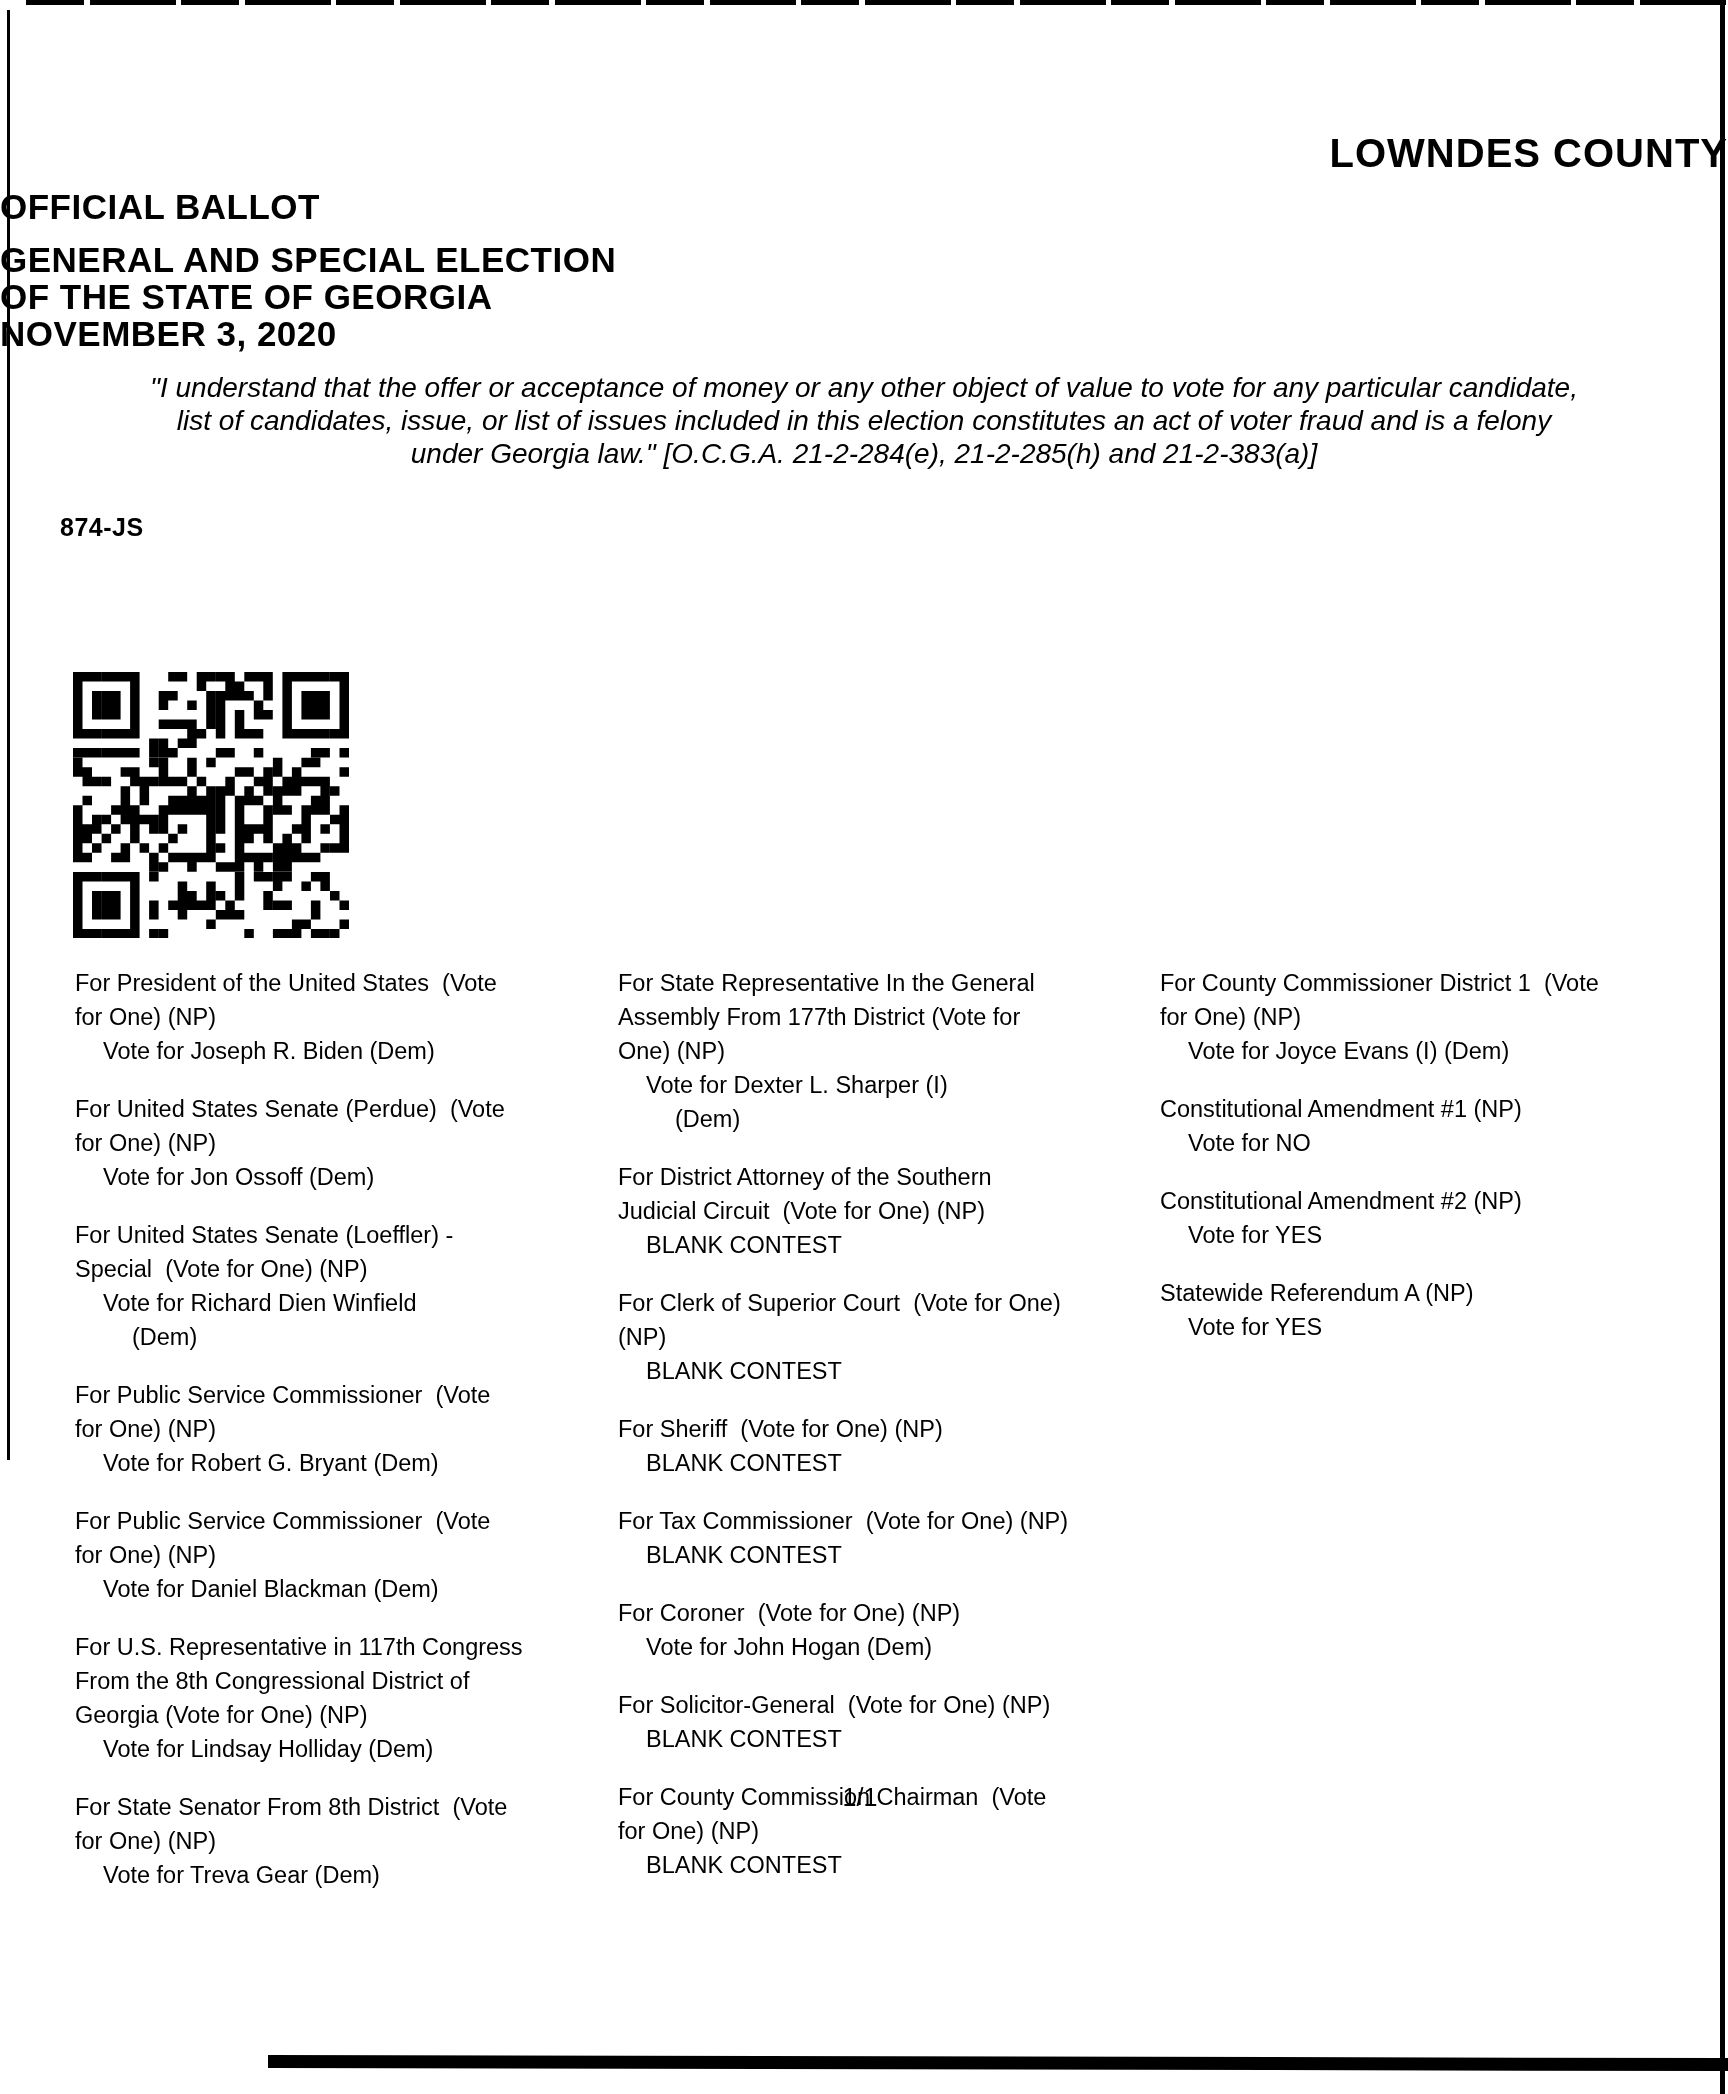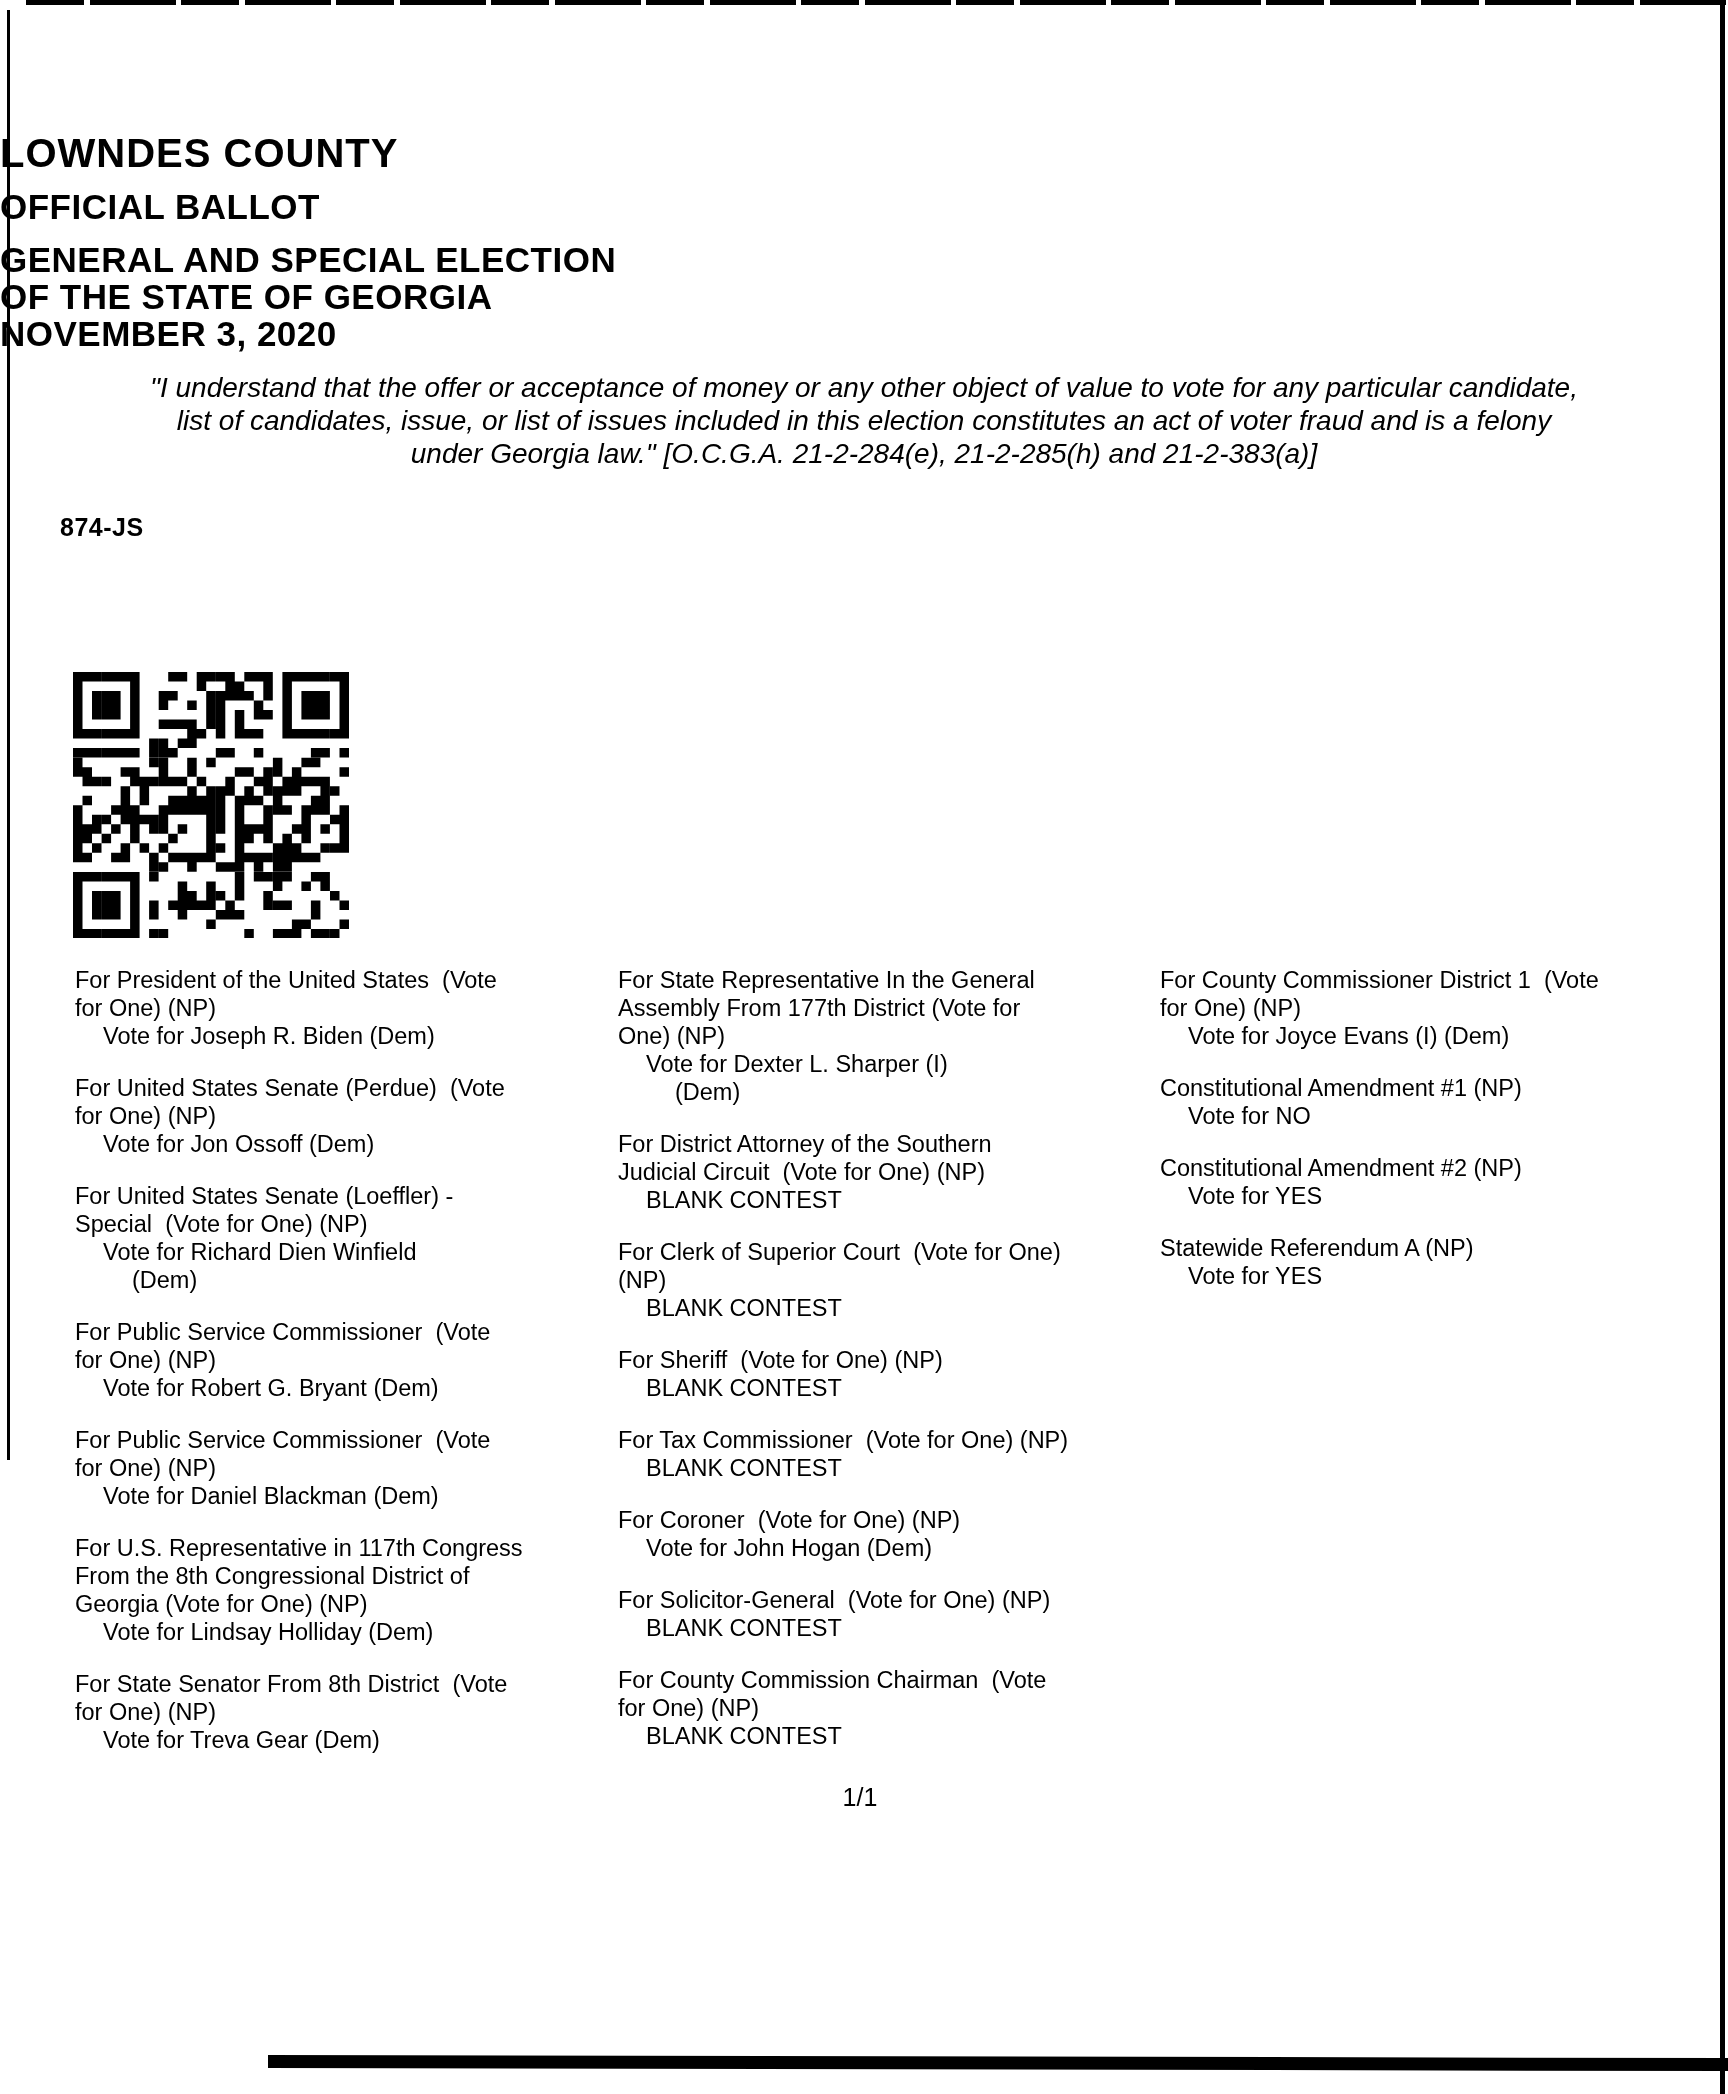--- a/index.html
+++ b/index.html
@@ -31,21 +31,21 @@
     left: 268px; top: 2055px; right: -4px; height: 13px;
     transform: rotate(0.12deg); transform-origin: left center;
   }
   .artifact-bottom-dashes {
     left: 228px; top: 2058px; width: 60px; height: 6px;
     background: repeating-linear-gradient(90deg,
       #000 0 9px, transparent 9px 17px);
   }
   .county-title {
     position: absolute; left: 0; right: 0; top: 131px;
-    font-size: 40px; font-weight: bold; letter-spacing: 1px;
+    font-size: 40px; font-weight: bold; letter-spacing: 1px; text-align: right;
   }
   .ballot-type {
     position: absolute; left: 0; right: 8px; top: 187px;
     font-size: 35px; font-weight: bold; letter-spacing: 0.5px;
   }
   .election-title {
     position: absolute; left: 0; right: 8px; top: 241px;
     font-size: 35px; font-weight: bold; line-height: 37px; letter-spacing: 0.5px;
   }
 
@@ -57,21 +57,21 @@
 
   .ballot-style {
     position: absolute; left: 60px; top: 513px;
     font-size: 25px; font-weight: 600; letter-spacing: 0.5px;
   }
 
   .qr { position: absolute; left: 73px; top: 672px; }
 
   
   .columns { position: absolute; top: 966px; left: 0; right: 0; }
-  .col { position: absolute; top: 0; font-size: 23.5px; line-height: 28px; }
+  .col { position: absolute; top: 0; font-size: 23.5px; line-height: 34px; }
   .col-1 { left: 75px;  width: 510px; }
   .col-2 { left: 618px; width: 515px; }
   .col-3 { left: 1160px; width: 560px; }
   .contest { margin-bottom: 24px; }
   .office { white-space: pre-wrap; }
   .vote { white-space: pre-wrap; padding-left: 57px; text-indent: -29px; }
 
   .page-number {
     position: absolute; left: 0; right: 8px; top: 1783px;
     text-align: center; font-size: 25px;

